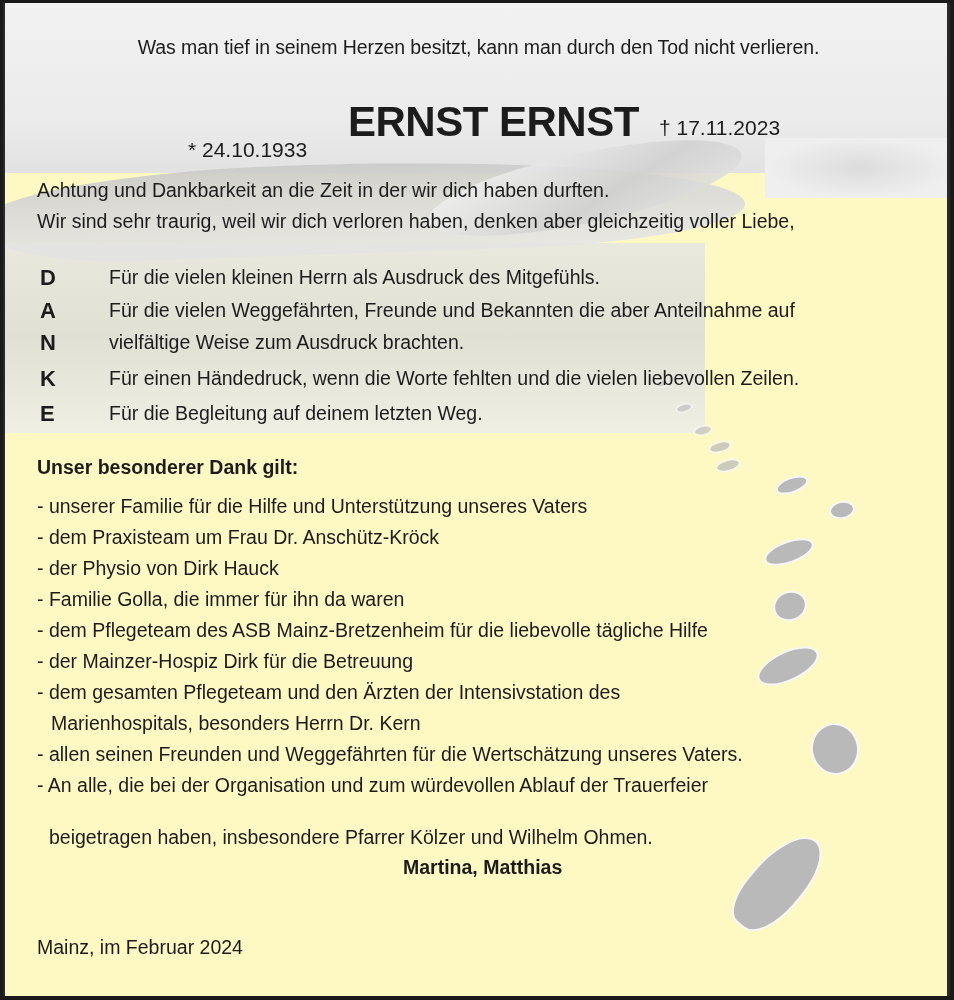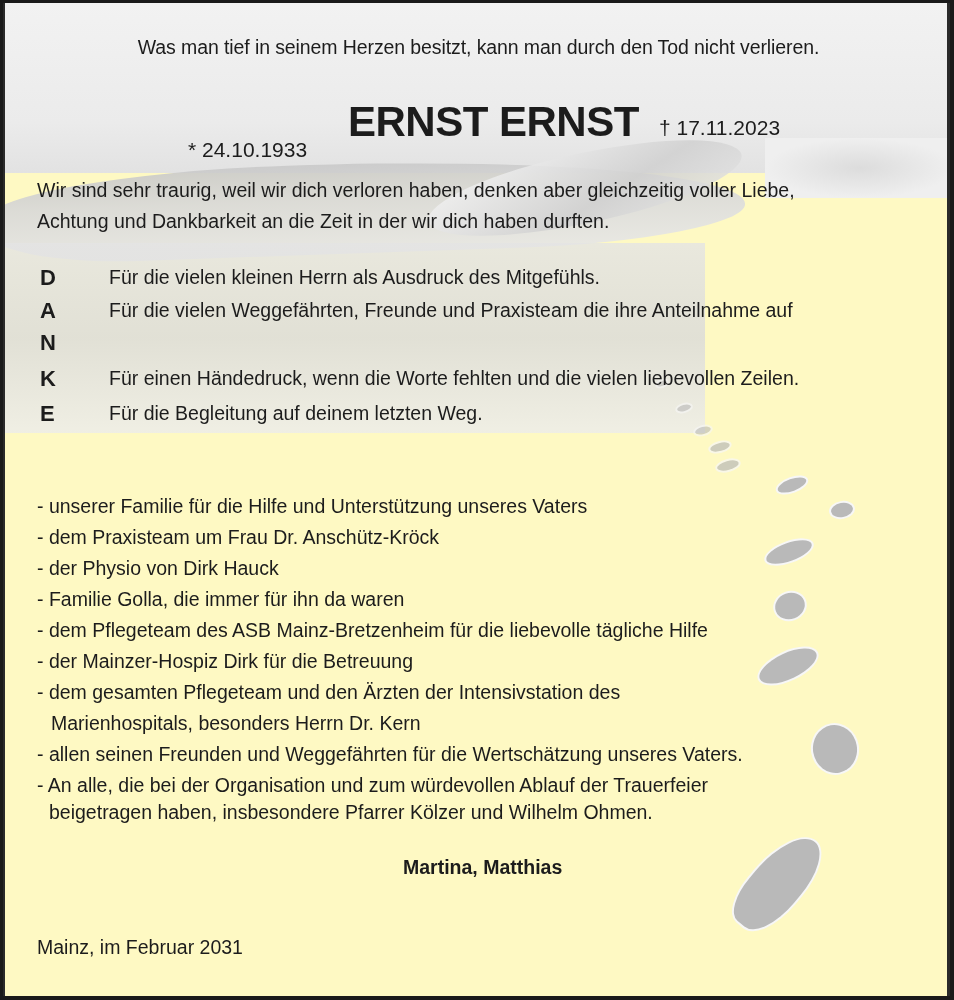--- a/index.html
+++ b/index.html
@@ -92,59 +92,61 @@
 
   <div class="text quote">Was man tief in seinem Herzen besitzt, kann man durch den Tod nicht verlieren.</div>
 
   <div class="header-row">
     <span class="birth">* 24.10.1933</span>
     <span class="name">ERNST ERNST</span>
     <span class="death">† 17.11.2023</span>
   </div>
 
   <div class="text intro">
+    <div>Achtung und Dankbarkeit an die Zeit in der wir dich haben durften.</div>
     <div>Wir sind sehr traurig, weil wir dich verloren haben, denken aber gleichzeitig voller Liebe,</div>
-    <div>Achtung und Dankbarkeit an die Zeit in der wir dich haben durften.</div>
   </div>
 
   <div>
     <div class="danke-row" style="top:259px;width:880px;">
       <span class="letter">D</span>
       <span class="danke-text">Für die vielen kleinen Herrn als Ausdruck des Mitgefühls.</span>
     </div>
     <div class="danke-row" style="top:292px;width:880px;">
       <span class="letter">A</span>
-      <span class="danke-text">Für die vielen Weggefährten, Freunde und Praxisteam die ihre Anteilnahme auf</span>
+      <span class="danke-text">Für die vielen Weggefährten, Freunde und Bekannten die aber Anteilnahme auf</span>
     </div>
     <div class="danke-row" style="top:324px;width:880px;">
       <span class="letter">N</span>
+      <span class="danke-text">vielfältige Weise zum Ausdruck brachten.</span>
     </div>
     <div class="danke-row" style="top:360px;width:880px;">
       <span class="letter">K</span>
       <span class="danke-text">Für einen Händedruck, wenn die Worte fehlten und die vielen liebevollen Zeilen.</span>
     </div>
     <div class="danke-row" style="top:395px;width:880px;">
       <span class="letter">E</span>
       <span class="danke-text">Für die Begleitung auf deinem letzten Weg.</span>
     </div>
   </div>
 
+  <div class="text section-heading">Unser besonderer Dank gilt:</div>
 
   <div>
     <div class="list-item" style="top:488px">- unserer Familie für die Hilfe und Unterstützung unseres Vaters</div>
     <div class="list-item" style="top:519px">- dem Praxisteam um Frau Dr. Anschütz-Kröck</div>
     <div class="list-item" style="top:550px">- der Physio von Dirk Hauck</div>
     <div class="list-item" style="top:581px">- Familie Golla, die immer für ihn da waren</div>
     <div class="list-item" style="top:612px">- dem Pflegeteam des ASB Mainz-Bretzenheim für die liebevolle tägliche Hilfe</div>
     <div class="list-item" style="top:643px">- der Mainzer-Hospiz Dirk für die Betreuung</div>
     <div class="list-item" style="top:674px">- dem gesamten Pflegeteam und den Ärzten der Intensivstation des</div>
     <div class="list-item cont" style="top:705px">Marienhospitals, besonders Herrn Dr. Kern</div>
     <div class="list-item" style="top:736px">- allen seinen Freunden und Weggefährten für die Wertschätzung unseres Vaters.</div>
     <div class="list-item" style="top:767px">- An alle, die bei der Organisation und zum würdevollen Ablauf der Trauerfeier</div>
-    <div class="list-item cont" style="top:794px;left:44px">beigetragen haben, insbesondere Pfarrer Kölzer und Wilhelm Ohmen.</div>
+    <div class="list-item cont" style="top:819px;left:44px">beigetragen haben, insbesondere Pfarrer Kölzer und Wilhelm Ohmen.</div>
   </div>
 
   <div class="text sign" style="top:849px">
     <div>Martina, Matthias</div>
   </div>
 
-  <div class="text place">Mainz, im Februar 2031</div>
+  <div class="text place">Mainz, im Februar 2024</div>
 </div>
 
 </body></html>

